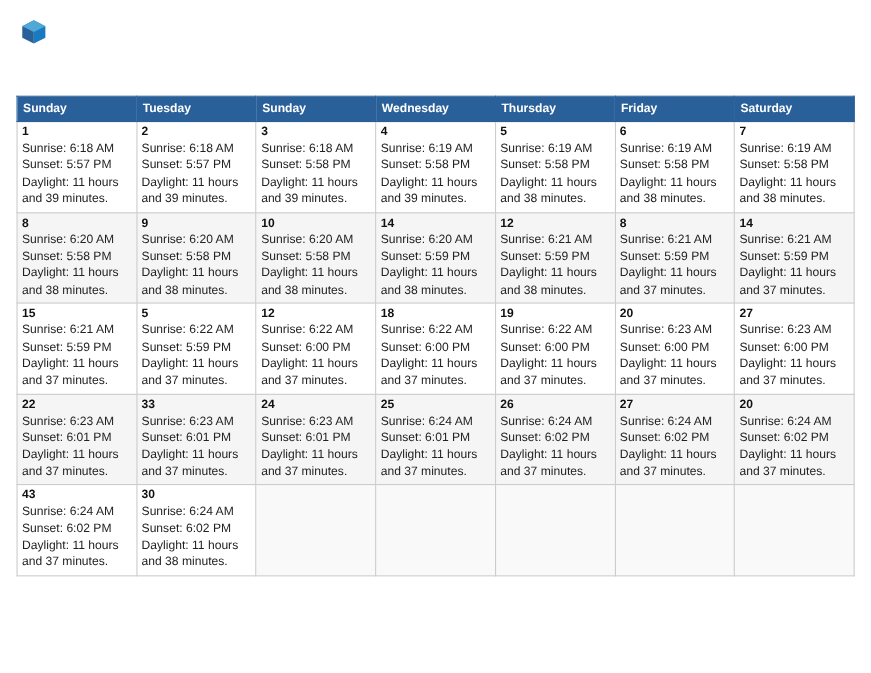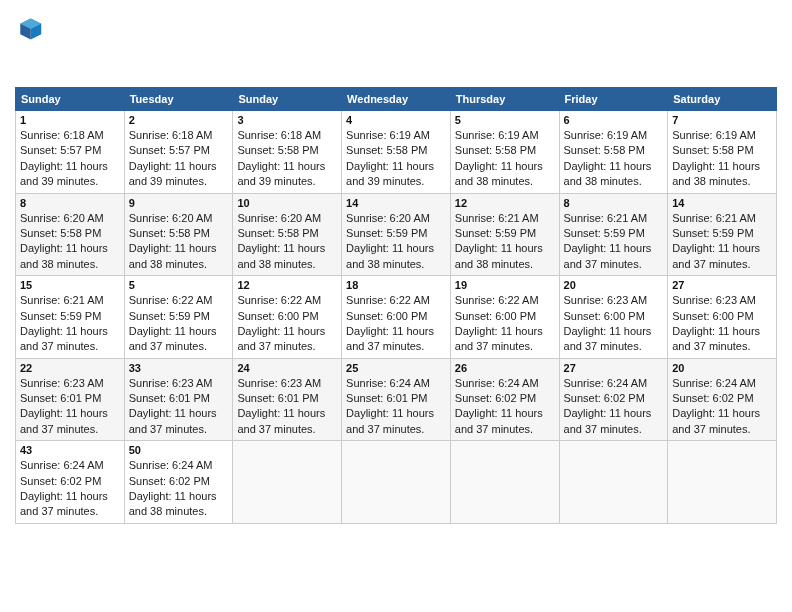--- a/index.html
+++ b/index.html
@@ -250,21 +250,21 @@
             <span class="day-num">20</span>
             <div class="day-info">Sunrise: 6:24 AM<br>Sunset: 6:02 PM<br>Daylight: 11 hours<br>and 37 minutes.</div>
           </td>
         </tr>
         <tr class="last-row">
           <td>
             <span class="day-num">43</span>
             <div class="day-info">Sunrise: 6:24 AM<br>Sunset: 6:02 PM<br>Daylight: 11 hours<br>and 37 minutes.</div>
           </td>
           <td>
-            <span class="day-num">50</span>
+            <span class="day-num">30</span>
             <div class="day-info">Sunrise: 6:24 AM<br>Sunset: 6:02 PM<br>Daylight: 11 hours<br>and 38 minutes.</div>
           </td>
           <td class="empty-cell"></td>
           <td class="empty-cell"></td>
           <td class="empty-cell"></td>
           <td class="empty-cell"></td>
           <td class="empty-cell"></td>
         </tr>
       </tbody>
   </table>

